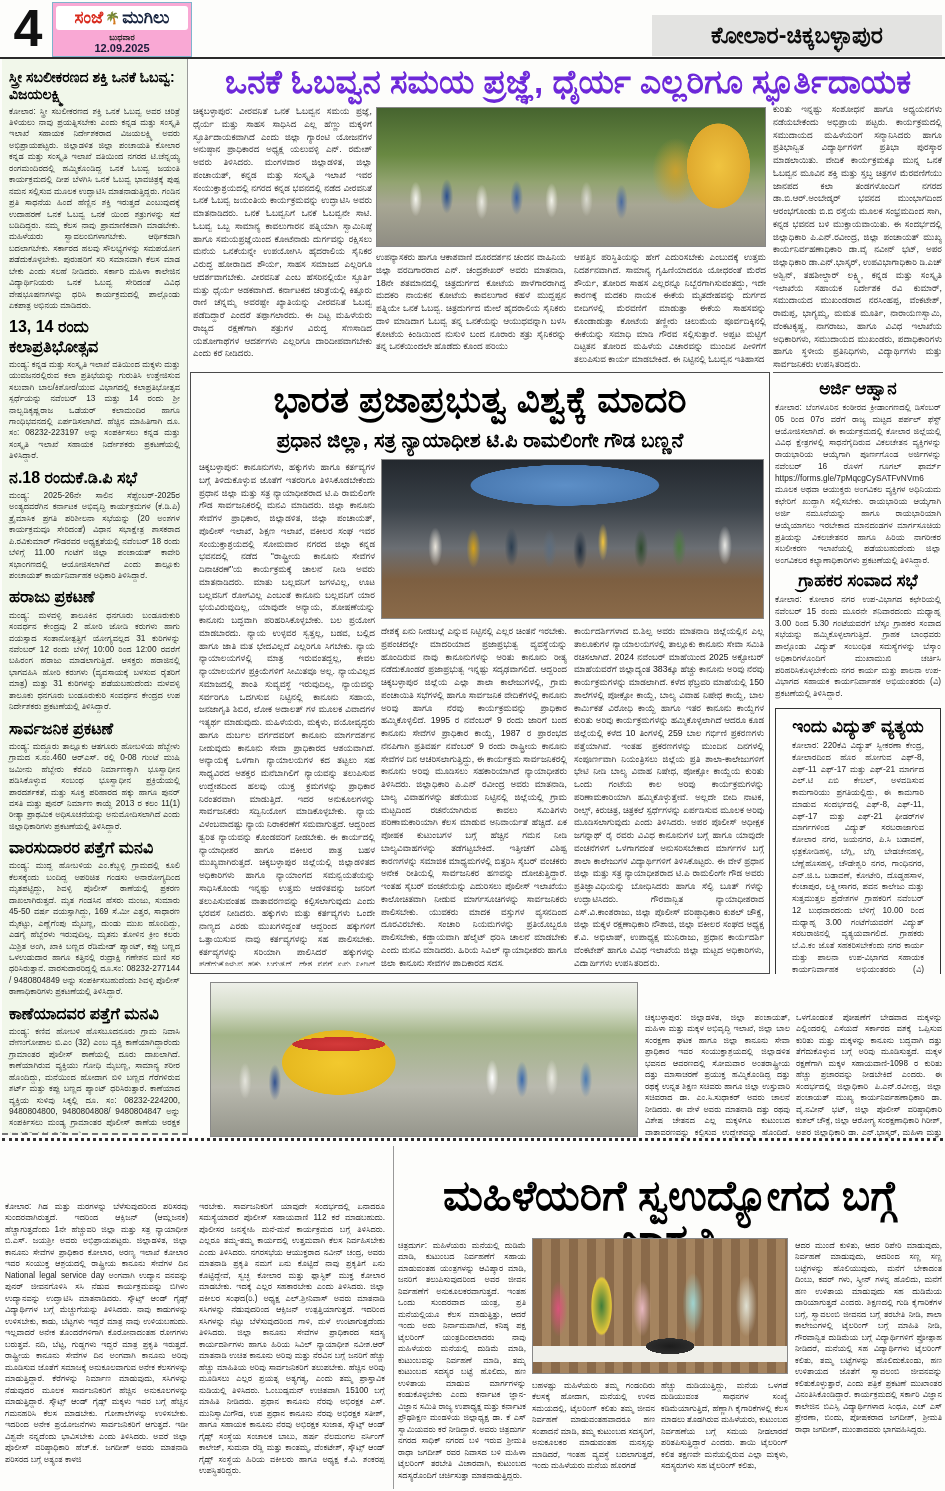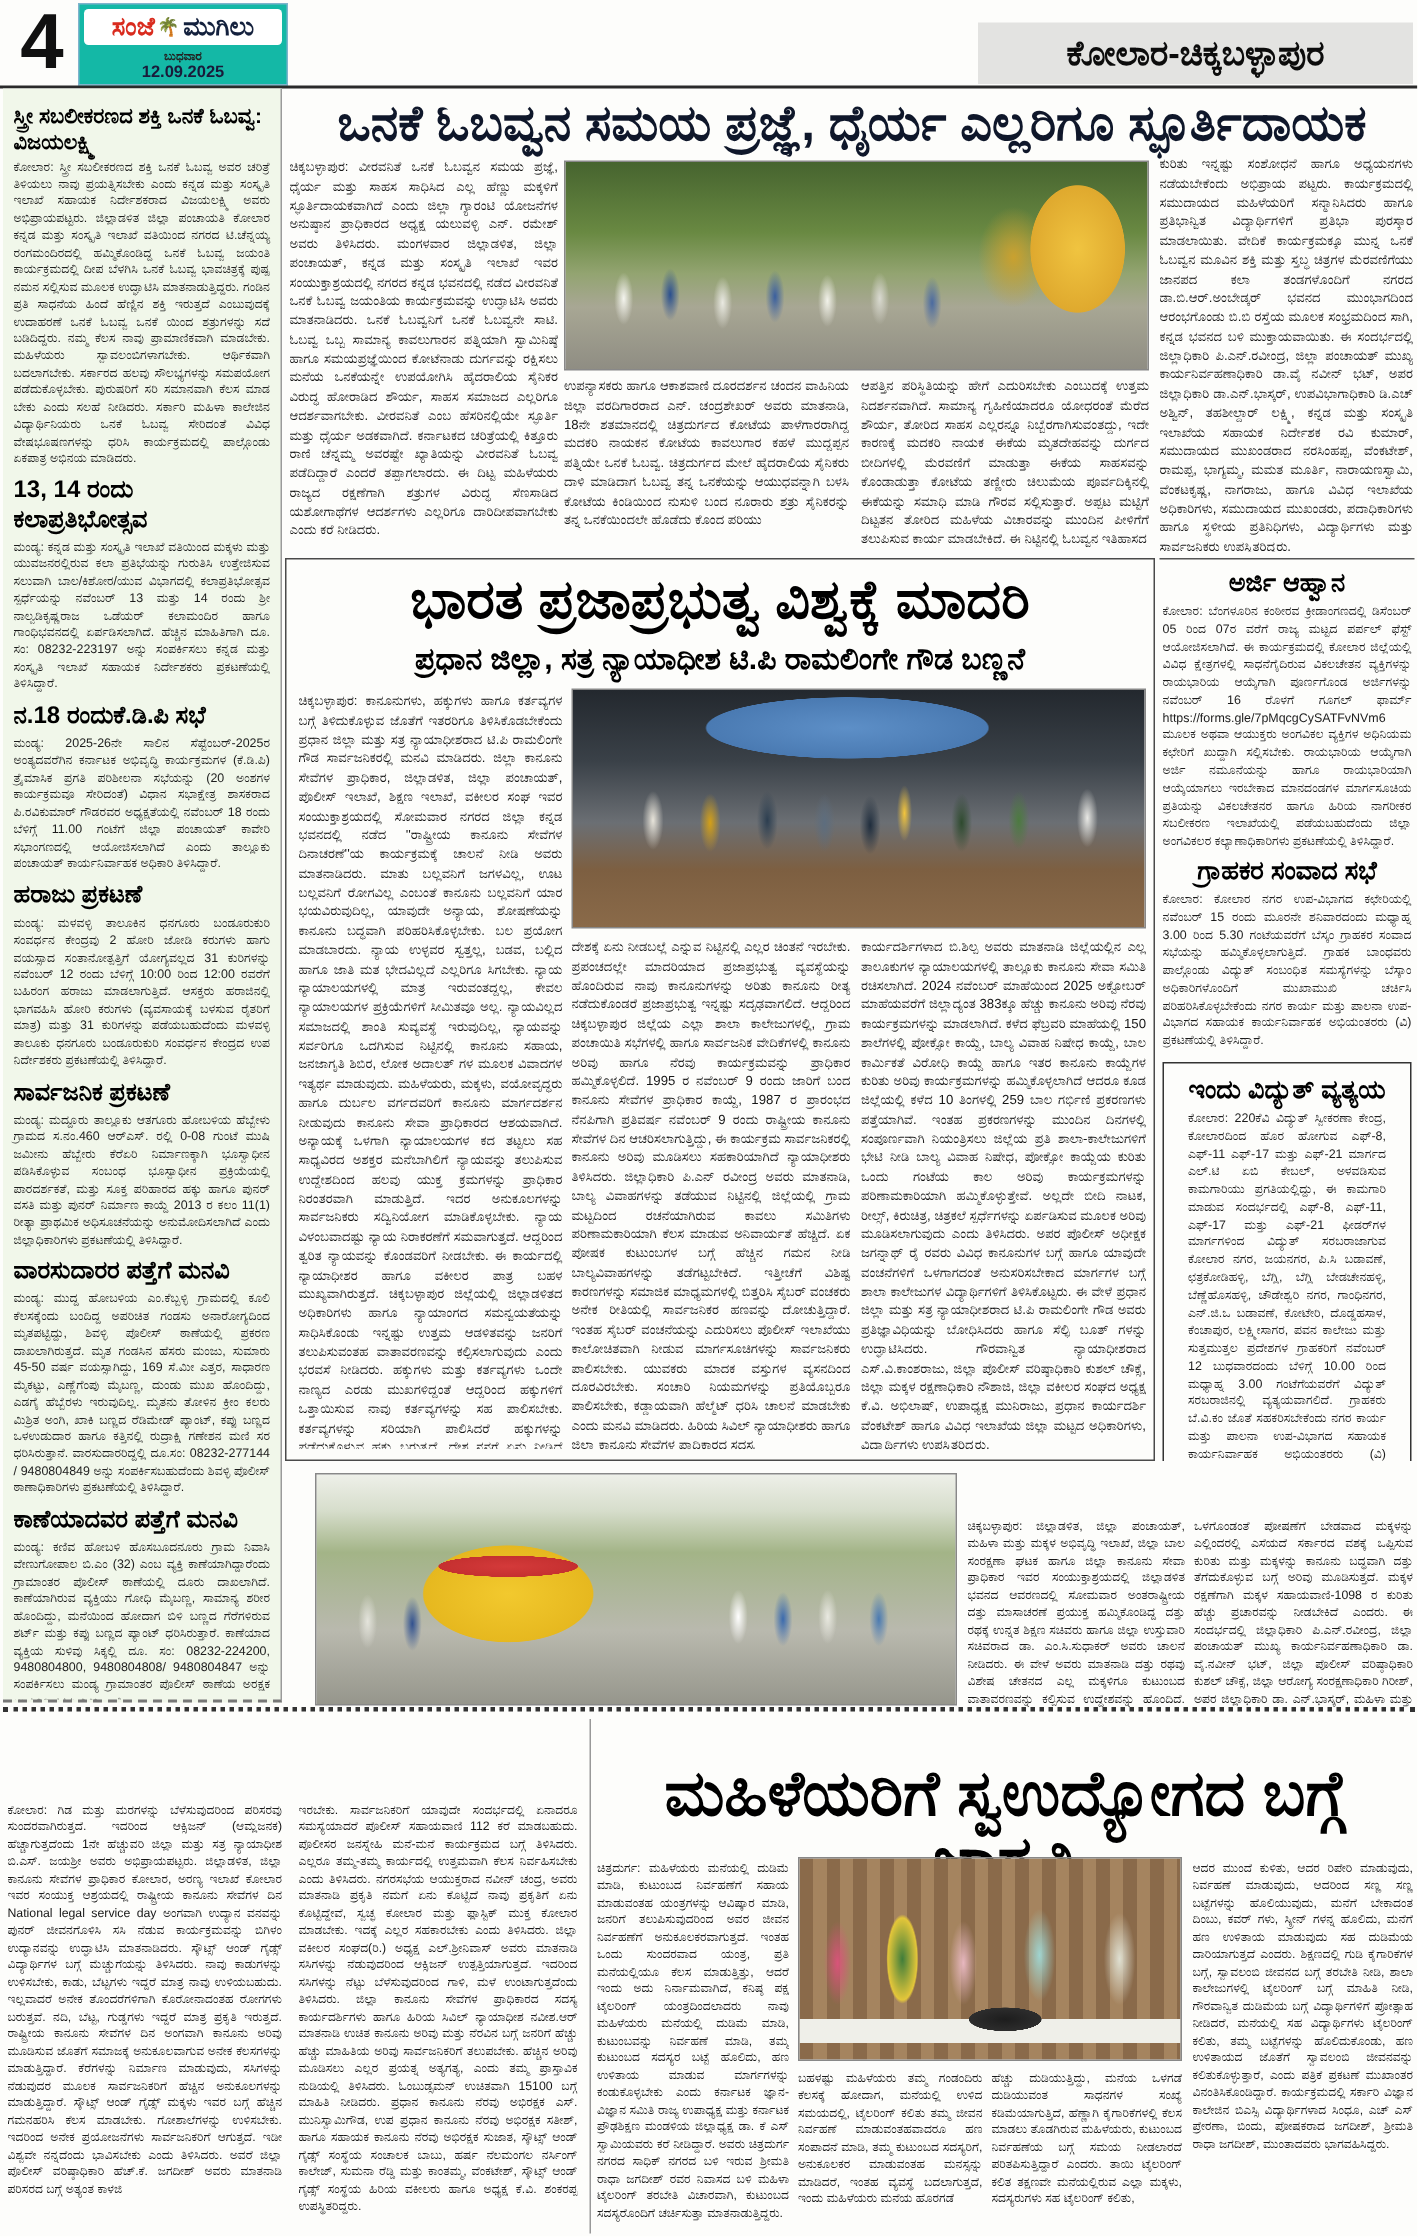--- a/index.html
+++ b/index.html
@@ -1,42 +1,42 @@
 <!DOCTYPE html>
 <html><head>
 <meta charset="utf-8">
 <style>
   html,body{margin:0;padding:0;background:#ffffff;}
   .page{position:relative;width:945px;height:1491px;background:#fdfdfb;overflow:hidden;
         font-family:"Liberation Sans","DejaVu Sans",sans-serif;color:#111;}
   .abs{position:absolute;}
   
   .pagenum{left:6px;top:0px;width:44px;height:56px;font-size:52px;font-weight:700;line-height:56px;text-align:center;}
-  .masthead{left:52px;top:2px;width:138px;height:53px;background:#14b8a6;border:1px solid #7fb3cc;}
+  .masthead{left:52px;top:2px;width:138px;height:53px;background:#f9a8d4;border:1px solid #7fb3cc;}
   .mast-band{position:absolute;left:3px;top:3px;right:3px;height:24px;background:#ffffff;border-radius:3px;
              display:flex;align-items:center;justify-content:center;gap:2px;}
   .mast-first{color:#d92b1e;font-weight:800;font-size:17px;}
   .mast-second{color:#14213d;font-weight:800;font-size:17px;}
   .palm{font-size:12px;line-height:12px;}
   .mast-day{position:absolute;top:30px;left:0;right:0;text-align:center;font-size:8px;font-weight:700;color:#222;}
   .mast-date{position:absolute;top:39px;left:0;right:0;text-align:center;font-size:11px;font-weight:800;color:#1a1a3a;}
   .edition{left:652px;top:15px;width:290px;height:41px;background:#e3e3e1;display:flex;align-items:center;justify-content:center;
            font-size:23px;font-weight:800;color:#0c0c0c;}
   .header-rule{left:0;top:57px;width:945px;height:0;border-top:2px solid #2a2a2a;}
   
   .sidebar{left:2px;top:59px;width:186px;height:1076px;background:#f1f7ea;border-right:1px solid #9a9a9a;
            border-bottom:2px dashed #777;box-sizing:border-box;padding:4px 7px;overflow:hidden;}
   .sb-title{font-weight:800;font-size:14px;line-height:1.2;margin:6px 0 3px 0;color:#000;}
   .sb-title.big{font-size:16px;}
   .sb-body{font-size:8.3px;line-height:1.38;text-align:justify;color:#1c1c1c;}
   
   .col{font-size:8.8px;line-height:1.45;text-align:justify;overflow:hidden;color:#161616;}
   .col.small{font-size:8.2px;line-height:1.4;}
   
-  .top-headline{left:194px;top:60px;width:748px;height:44px;font-size:33px;font-weight:800;text-align:center;line-height:44px;color:#0f172a;}
+  .top-headline{left:194px;top:60px;width:748px;height:44px;font-size:33px;font-weight:800;text-align:center;line-height:44px;color:#6d28d9;}
   
   .mid-box{left:190px;top:372px;width:580px;height:602px;border:1px solid #4a4a4a;box-sizing:border-box;}
   .mid-headline{position:absolute;left:8px;top:6px;width:562px;font-size:36px;font-weight:800;text-align:center;color:#000;}
   .mid-subhead{position:absolute;left:8px;top:56px;width:562px;font-size:20px;font-weight:700;text-align:center;color:#000;}
   
   .right-col{left:773px;top:372px;width:170px;height:602px;border-top:1px solid #555;box-sizing:border-box;padding:2px 2px;overflow:hidden;}
   .rc-title{font-weight:800;text-align:center;font-size:17px;margin:4px 0 3px 0;color:#000;}
   .rc-body{font-size:8.3px;line-height:1.42;text-align:justify;color:#1c1c1c;}
   .power-box{border:1px solid #333;margin-top:8px;padding:4px 16px;}
   

